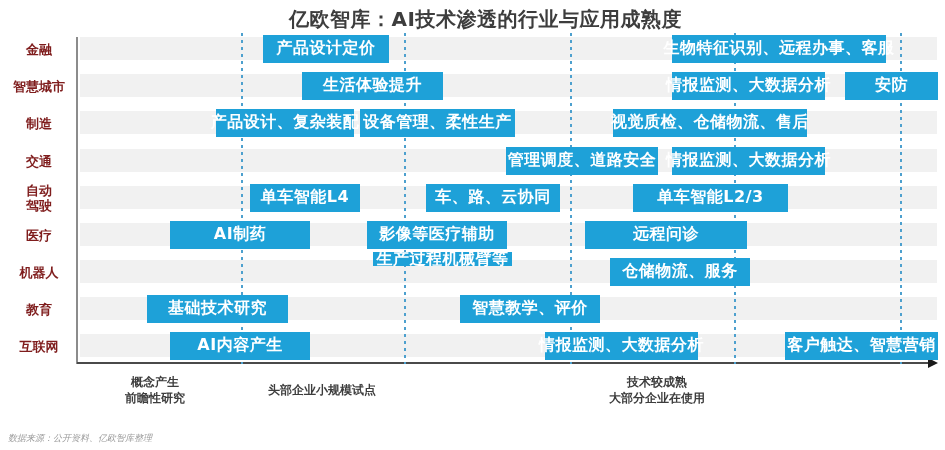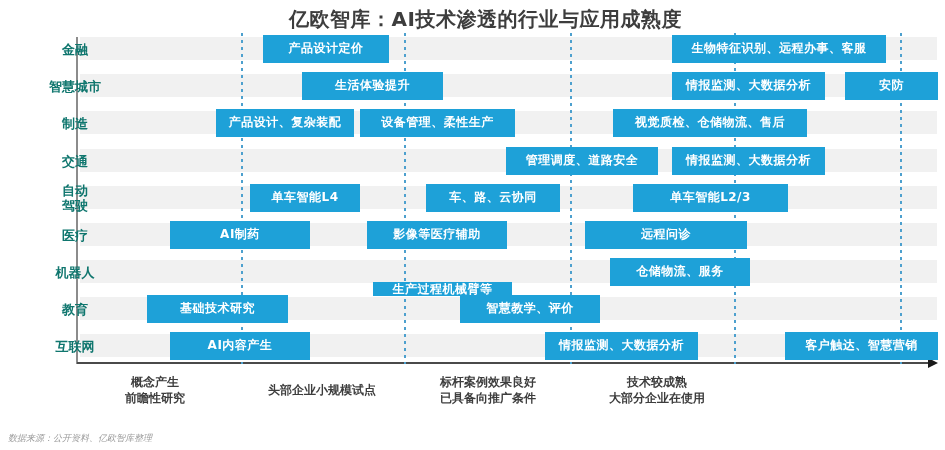--- a/index.html
+++ b/index.html
@@ -7,24 +7,24 @@
     --axis:#4A4A4A; --leftline:#8C8C8C; --ink:#3D3D3D;
   }
   html,body{margin:0;padding:0;}
   body{font-family:"DejaVu Sans","Liberation Sans",sans-serif;background:#fff;}
   .page{position:relative;width:945px;height:450px;background:#fff;overflow:hidden;}
   .title{position:absolute;left:13px;top:6px;width:945px;text-align:center;
          font-size:20px;font-weight:bold;color:var(--ink);letter-spacing:.5px;}
   .chart{position:absolute;left:0;top:0;width:945px;height:450px;}
   .band{position:absolute;background:var(--band);z-index:1;}
   .rowlabel{position:absolute;width:78px;text-align:center;font-size:13px;font-weight:bold;
-            color:#0f766e;white-space:pre-line;line-height:15px;z-index:2;padding-left:36px;}
+            color:#7f1d1d;white-space:pre-line;line-height:15px;z-index:2;}
   .dashline{position:absolute;width:2px;z-index:2;
             background:repeating-linear-gradient(to bottom,var(--dash) 0 3px,transparent 3px 7px);}
-  .box{position:absolute;background:var(--blue);color:#fff;font-size:12px;font-weight:bold;
+  .box{position:absolute;background:var(--blue);color:#fff;font-size:16px;font-weight:bold;
        display:flex;align-items:center;justify-content:center;z-index:3;
        white-space:nowrap;letter-spacing:.5px;}
   .vline{position:absolute;left:76px;top:37px;width:2px;height:327px;background:var(--leftline);z-index:2;}
   .xline{position:absolute;left:77px;top:362px;width:853px;height:2px;background:var(--axis);z-index:2;}
   .arrow{position:absolute;left:928px;top:358px;width:0;height:0;z-index:2;
          border-left:10px solid #1A1A1A;border-top:5px solid transparent;border-bottom:5px solid transparent;}
   .stage{position:absolute;top:370px;height:40px;width:170px;display:flex;align-items:center;
          justify-content:center;text-align:center;font-size:12px;font-weight:bold;color:var(--ink);
          white-space:pre-line;line-height:16px;z-index:2;}
   .footer{position:absolute;left:8px;top:432px;font-size:9px;font-style:italic;color:#9B9B9B;z-index:2;}
@@ -67,33 +67,31 @@
       <div class="box" style="left: 250px; top: 183.5px; width: 110px; height: 28px;">单车智能L4</div>
       <div class="box" style="left: 426px; top: 183.5px; width: 134px; height: 28px;">车、路、云协同</div>
       <div class="box" style="left: 633px; top: 183.5px; width: 155px; height: 28px;">单车智能L2/3</div>
       <div class="band" style="left: 80px; top: 223px; width: 857px; height: 23px;"></div>
       <div class="rowlabel" style="left: 0px; top: 234.5px; transform: translateY(-50%);">医疗</div>
       <div class="box" style="left: 170px; top: 220.5px; width: 140px; height: 28px;">AI制药</div>
       <div class="box" style="left: 367px; top: 220.5px; width: 140px; height: 28px;">影像等医疗辅助</div>
       <div class="box" style="left: 585px; top: 220.5px; width: 162px; height: 28px;">远程问诊</div>
       <div class="band" style="left: 80px; top: 260px; width: 857px; height: 23px;"></div>
       <div class="rowlabel" style="left: 0px; top: 271.5px; transform: translateY(-50%);">机器人</div>
-      <div class="box" style="left: 373px; top: 252px; width: 139px; height: 14px; margin-top: 30px;">生产过程机械臂等</div>
+      <div class="box" style="left: 373px; top: 252px; width: 139px; height: 14px;">生产过程机械臂等</div>
       <div class="box" style="left: 610px; top: 257.5px; width: 140px; height: 28px;">仓储物流、服务</div>
       <div class="band" style="left: 80px; top: 297px; width: 857px; height: 23px;"></div>
       <div class="rowlabel" style="left: 0px; top: 308.5px; transform: translateY(-50%);">教育</div>
       <div class="box" style="left: 147px; top: 294.5px; width: 141px; height: 28px;">基础技术研究</div>
       <div class="box" style="left: 460px; top: 294.5px; width: 140px; height: 28px;">智慧教学、评价</div>
       <div class="band" style="left: 80px; top: 334px; width: 857px; height: 23px;"></div>
       <div class="rowlabel" style="left: 0px; top: 345.5px; transform: translateY(-50%);">互联网</div>
       <div class="box" style="left: 170px; top: 331.5px; width: 140px; height: 28px;">AI内容产生</div>
       <div class="box" style="left: 545px; top: 331.5px; width: 153px; height: 28px;">情报监测、大数据分析</div>
       <div class="box" style="left: 785px; top: 331.5px; width: 153px; height: 28px;">客户触达、智慧营销</div>
       <div class="stage" style="left: 70px;">概念产生
 前瞻性研究</div>
       <div class="stage" style="left: 237px;">头部企业小规模试点</div>
-      <div class="stage" style="left: 403px;">标杆案例效果良好
-已具备向推广条件</div>
       <div class="stage" style="left: 572px;">技术较成熟
 大部分企业在使用</div>
     </div>
   <div class="footer">数据来源：公开资料、亿欧智库整理</div>
 </div>
 
 </body></html>

